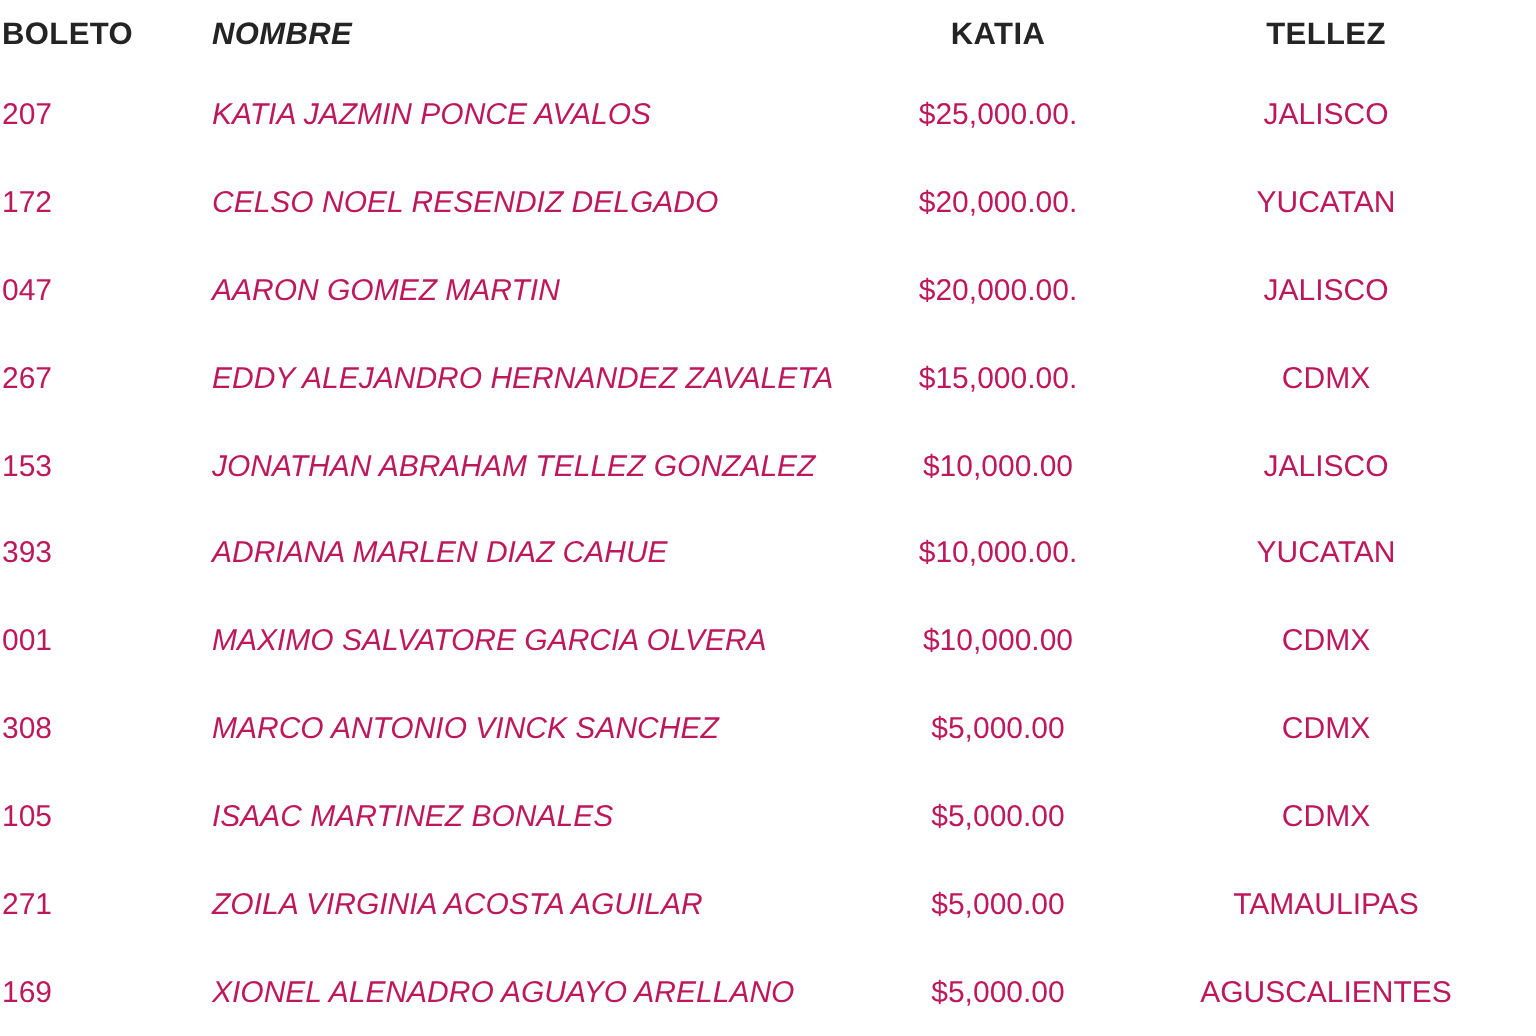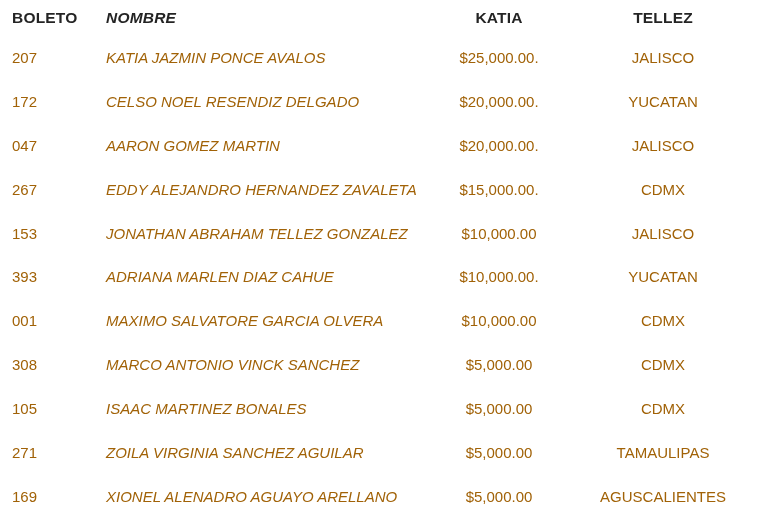--- a/index.html
+++ b/index.html
@@ -28,31 +28,31 @@
   }
   .row.header {
     flex: 0 0 36px;
     font-weight: bold;
     font-size: 15.5px;
     color: #242424;
     letter-spacing: 0.2px;
   }
   .row.data {
     font-size: 15px;
-    color: #a16207;
+    color: #be185d;
   }
   #rows {
     display: contents;
   }
   .cell {
     white-space: nowrap;
     overflow: hidden;
   }
   .c-boleto {
-    padding-left: 12px;
+    padding-left: 1px;
   }
   .c-nombre {
     padding-left: 9px;
     font-style: italic;
   }
   .c-premio {
     text-align: center;
   }
   .c-estado {
     text-align: center;
@@ -108,21 +108,21 @@
         <div class="cell c-nombre">MARCO ANTONIO VINCK SANCHEZ</div>
         <div class="cell c-premio">$5,000.00</div>
         <div class="cell c-estado">CDMX</div>
       </div><div class="row data">
         <div class="cell c-boleto">105</div>
         <div class="cell c-nombre">ISAAC MARTINEZ BONALES</div>
         <div class="cell c-premio">$5,000.00</div>
         <div class="cell c-estado">CDMX</div>
       </div><div class="row data">
         <div class="cell c-boleto">271</div>
-        <div class="cell c-nombre">ZOILA VIRGINIA SANCHEZ AGUILAR</div>
+        <div class="cell c-nombre">ZOILA VIRGINIA ACOSTA AGUILAR</div>
         <div class="cell c-premio">$5,000.00</div>
         <div class="cell c-estado">TAMAULIPAS</div>
       </div><div class="row data">
         <div class="cell c-boleto">169</div>
         <div class="cell c-nombre">XIONEL ALENADRO AGUAYO ARELLANO</div>
         <div class="cell c-premio">$5,000.00</div>
         <div class="cell c-estado">AGUSCALIENTES</div>
       </div></div>
 </div>
 

